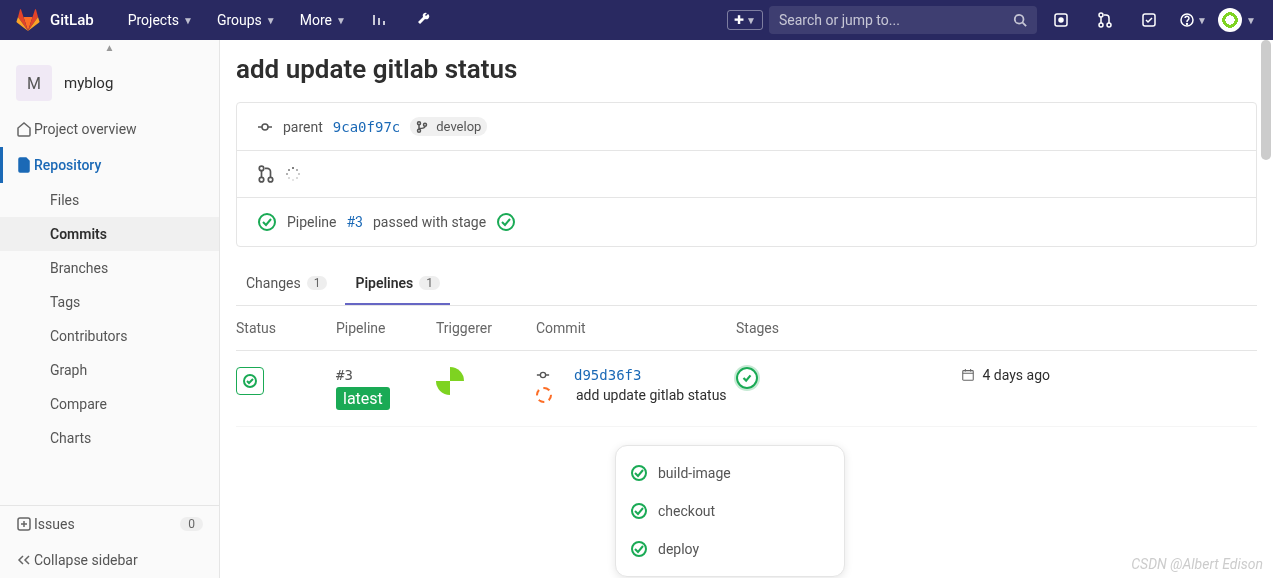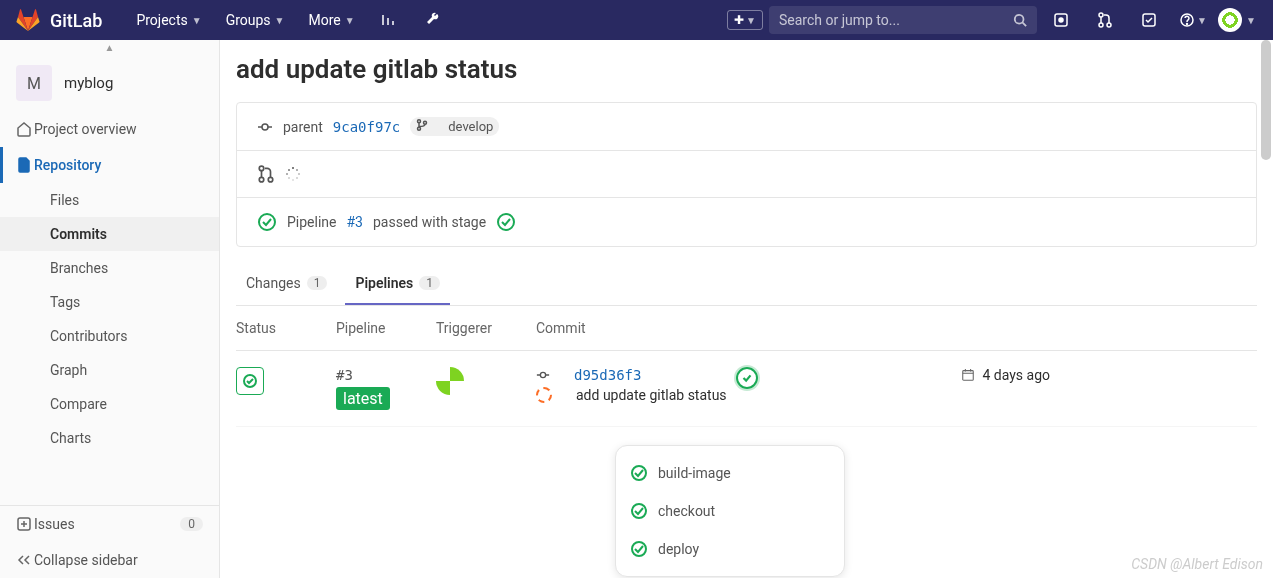--- a/index.html
+++ b/index.html
@@ -1,20 +1,20 @@
 <!DOCTYPE html>
 <html><head>
 <meta charset="utf-8">
 <style>
 * { margin: 0; padding: 0; box-sizing: border-box; font-family: -apple-system, BlinkMacSystemFont, "Segoe UI", Roboto, sans-serif; }
 body { background: #fff; color: #2e2e2e; overflow: hidden; }
 
 .topbar { height: 40px; background: #292961; display: flex; align-items: center; padding: 0 16px; color: #fff; gap: 4px; }
 .logo { width: 24px; height: 24px; margin-right: 6px; }
-.brand { font-size: 18px; font-weight: 500; margin-right: 20px; }
+.brand { font-size: 15px; font-weight: 500; margin-right: 20px; }
 .nav-item { display: flex; align-items: center; gap: 4px; padding: 0 10px; font-size: 14px; cursor: pointer; height: 48px; }
 .top-spacer { flex: 1; }
 .top-icon { width: 40px; height: 40px; display: flex; align-items: center; justify-content: center; cursor: pointer; }
 .plus-box { border: 1px solid rgba(255,255,255,0.4); border-radius: 3px; padding: 2px 6px; display: flex; align-items: center; gap: 2px; font-size: 12px; }
 .search-box { background: rgba(255,255,255,0.1); border-radius: 4px; height: 28px; width: 268px; display: flex; align-items: center; padding: 0 10px; gap: 8px; }
 .search-box input { background: transparent; border: none; outline: none; color: #fff; font-size: 14px; flex: 1; }
 .search-box input::placeholder { color: rgba(255,255,255,0.7); }
 .avatar { width: 24px; height: 24px; border-radius: 50%; background: radial-gradient(circle, #fff 30%, #7ed321 30%, #7ed321 50%, #fff 50%); border: 1px solid rgba(255,255,255,0.3); }
 
 .layout { display: flex; height: calc(100vh - 40px); }
@@ -30,21 +30,21 @@
 .side-sub.active { font-weight: 600; color: #2e2e2e; background: #f0f0f0; }
 .side-footer { margin-top: auto; border-top: 1px solid #e5e5e5; }
 .issues-count { margin-left: auto; background: #eee; border-radius: 10px; padding: 0 8px; font-size: 12px; color: #666; }
 
 .main { flex: 1; overflow: auto; padding: 0 16px; position: relative; }
 .page-title { font-size: 26px; font-weight: 600; margin: 14px 0 18px 0; color: #2e2e2e; }
 .info-box { border: 1px solid #e5e5e5; border-radius: 4px; margin-bottom: 16px; }
 .info-row { display: flex; align-items: center; padding: 14px 20px; gap: 10px; font-size: 14px; color: #555; }
 .info-sep { border-top: 1px solid #e5e5e5; }
 .sha-link { color: #1b69b6; font-family: monospace; cursor: pointer; }
-.branch-tag { background: #f0f0f0; border-radius: 9px; padding: 2px 6px; display: inline-flex; align-items: flex-start; gap: 20px; font-family: monospace; font-size: 13px; color: #555; }
+.branch-tag { background: #f0f0f0; border-radius: 9px; padding: 2px 6px; display: inline-flex; align-items: center; gap: 8px; font-family: monospace; font-size: 13px; color: #555; }
 .pipeline-link { color: #1b69b6; }
 .check-circle { width: 20px; height: 20px; }
 
 .tabs { display: flex; border-bottom: 1px solid #e5e5e5; gap: 8px; margin-top: 8px; }
 .tab { padding: 12px 10px; font-size: 14px; color: #555; cursor: pointer; display: flex; align-items: center; gap: 6px; border-bottom: 2px solid transparent; }
 .tab.active { color: #2e2e2e; font-weight: 600; border-bottom-color: #6666c4; }
 .badge { background: #eee; border-radius: 10px; padding: 0 7px; font-size: 12px; font-weight: 400; color: #666; }
 
 .table-head { display: flex; padding: 14px 0; color: #666; font-size: 14px; border-bottom: 1px solid #e5e5e5; }
 .col-status { width: 100px; }
@@ -266,20 +266,21 @@
         <span>Pipelines</span>
           <span class="badge">1</span>
       </div>
     </div>
 
     <div class="table-head">
       <div class="col-status">Status</div>
       <div class="col-pipeline">Pipeline</div>
       <div class="col-triggerer">Triggerer</div>
       <div class="col-commit">Commit</div>
+      <div class="col-stages">Stages</div>
     </div>
 
     <div class="table-row">
       <div class="col-status">
         <div class="status-box">
           <svg width="16" height="16" viewBox="0 0 16 16" fill="none" stroke="#1aaa55" stroke-width="2">
               <circle cx="8" cy="8" r="6"></circle>
               <path d="M5 8l2 2 4-4"></path>
             </svg>
         </div>

